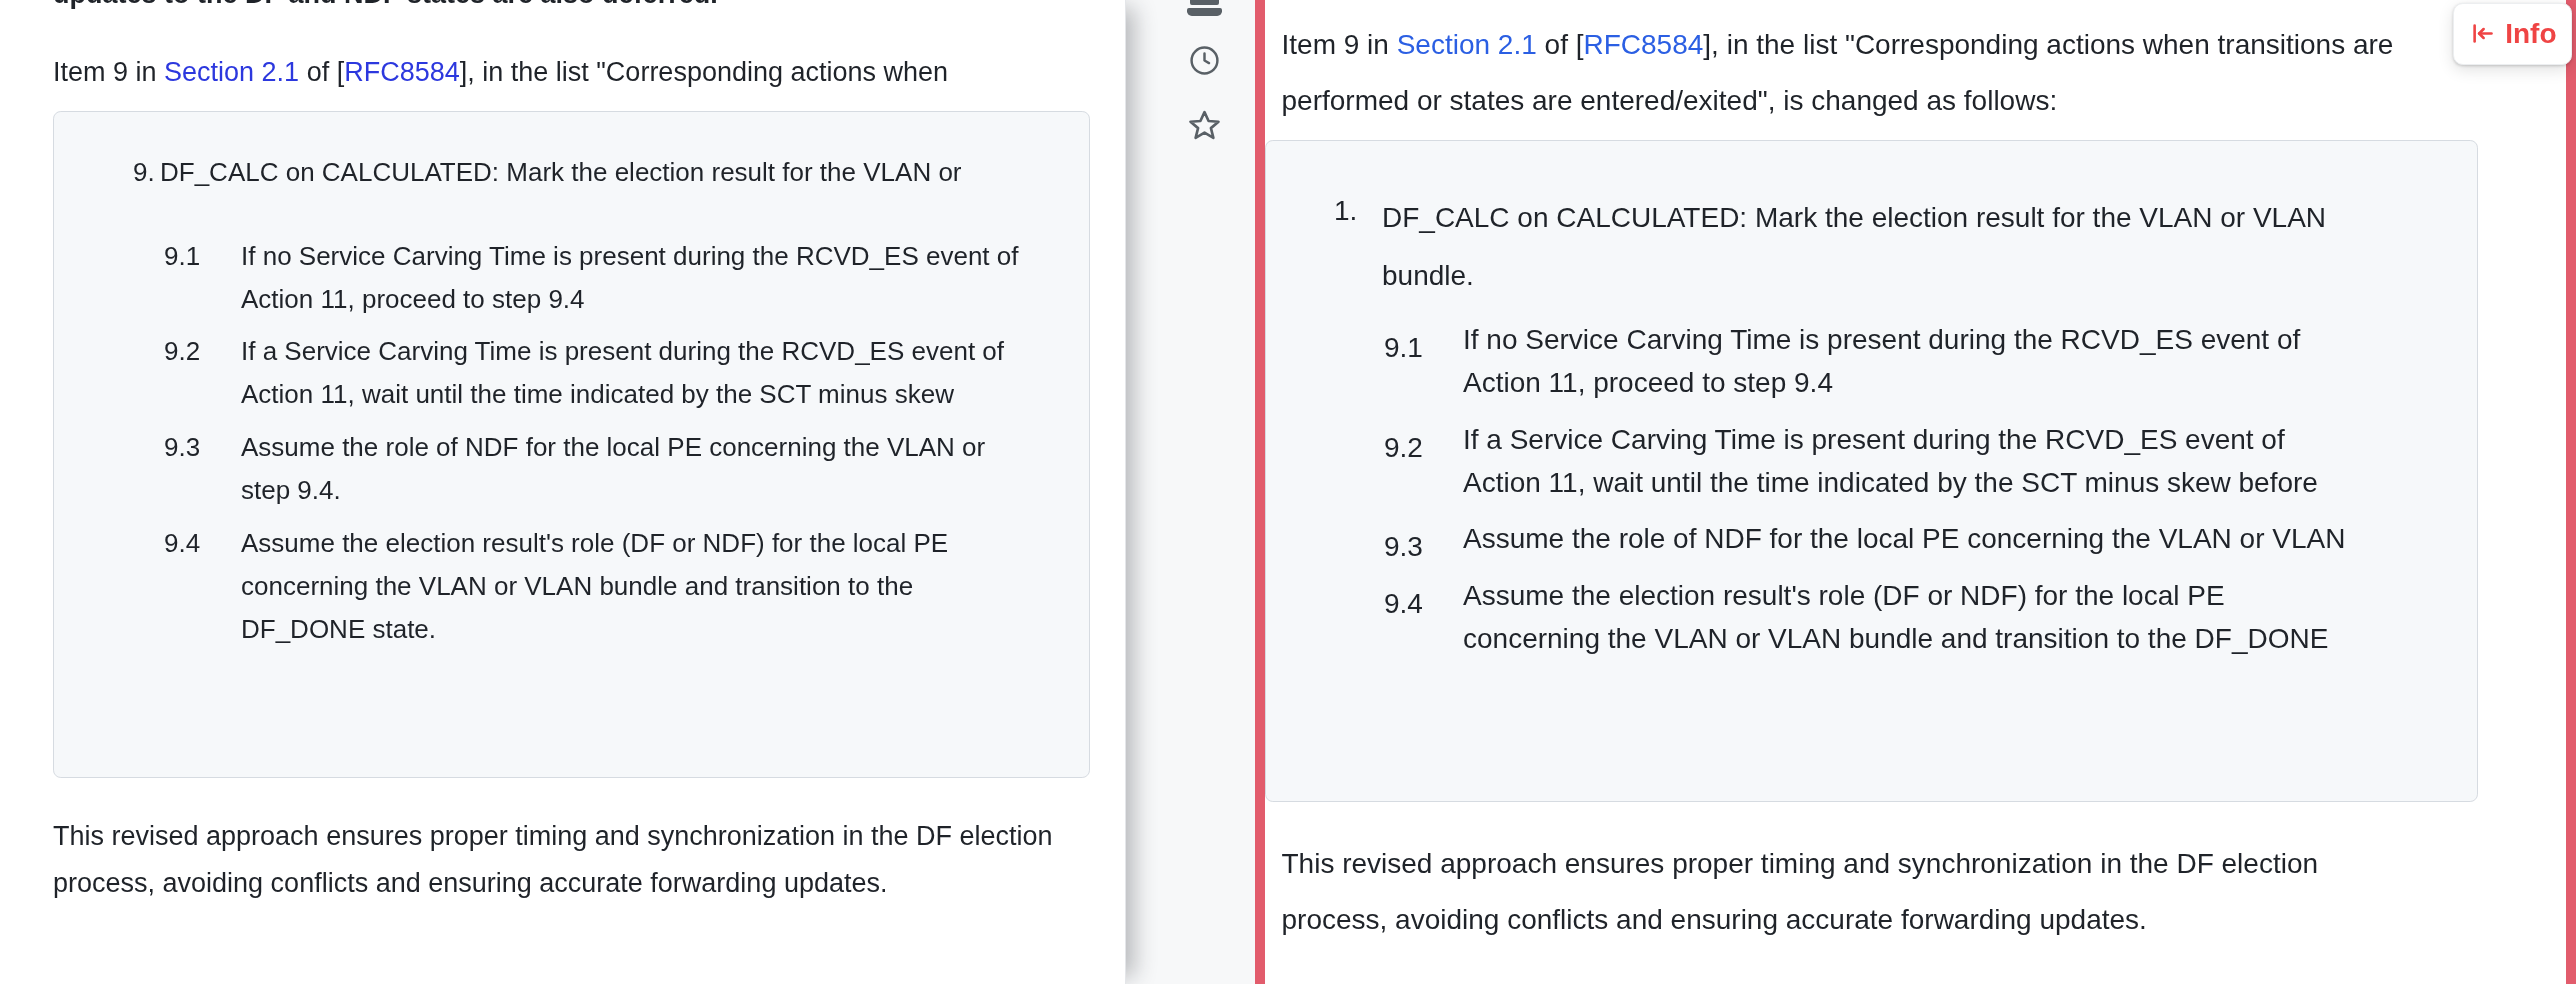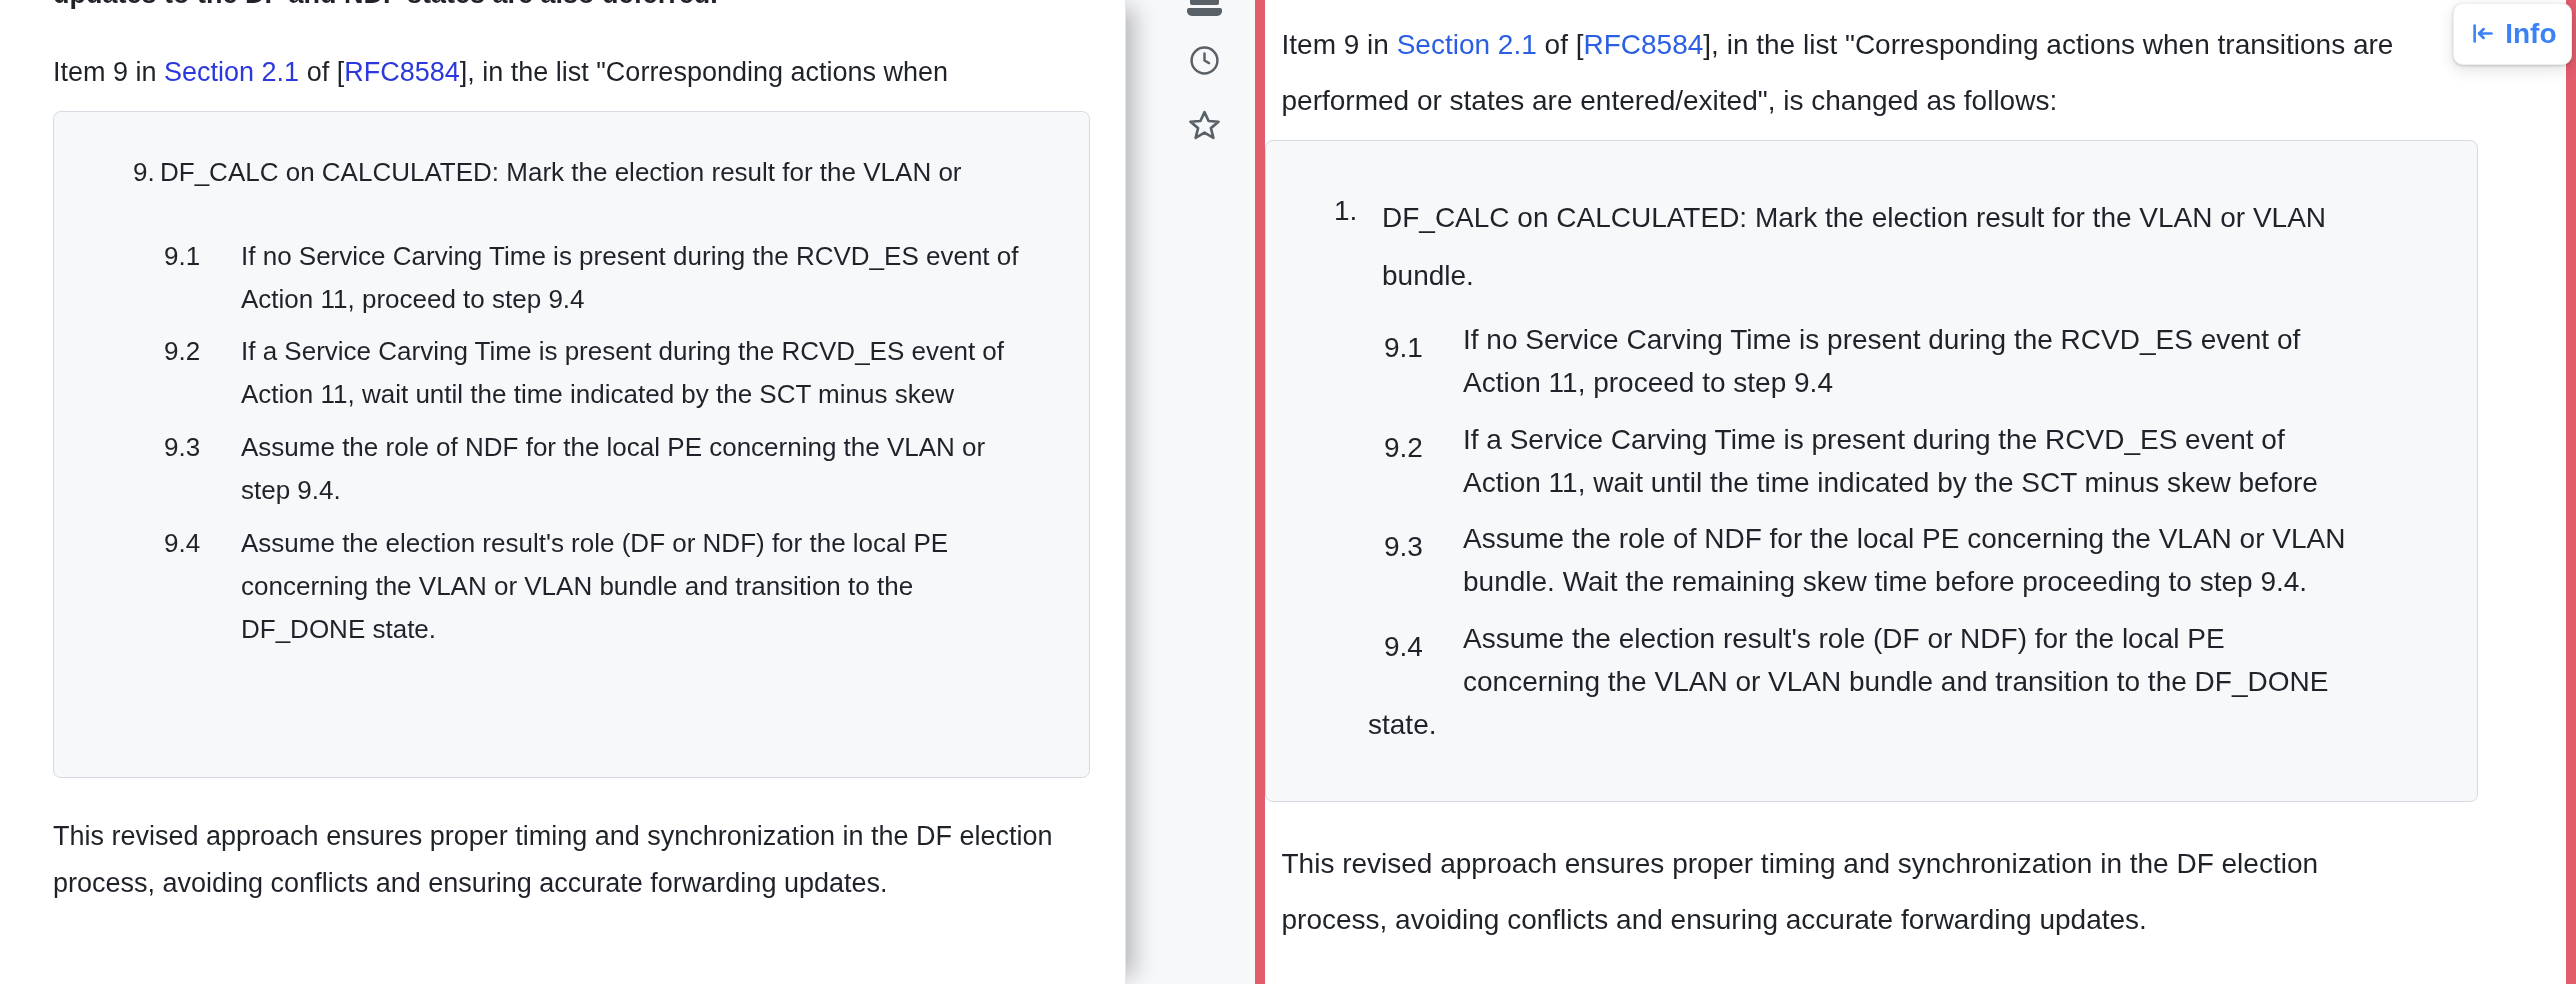--- a/index.html
+++ b/index.html
@@ -82,21 +82,21 @@
   .outdent{margin-left:-95px;}
   .closing-right{margin-top:44px;line-height:35px;}
   .closing-right .line{margin-bottom:21.3px;}
 
   
   .info-btn{
     position:absolute;left:2453px;top:2.9px;width:117px;height:60px;z-index:6;
     background:#fff;border:1px solid #eceef0;border-radius:9.7px;
     box-shadow:0 1px 2.9px rgba(0,0,0,.18),0 4.8px 15.5px rgba(0,0,0,.12);
     display:flex;align-items:center;justify-content:center;gap:9.7px;
-    font-size:28px;font-weight:700;color:#3b82f6;cursor:pointer;
+    font-size:28px;font-weight:700;color:#ef4444;cursor:pointer;
   }
   .info-btn svg{display:block;}
 </style>
 </head>
 <body>
 
 <div class="page-left">
   <div class="clipped-para line">updates to the DF and NDF states are also deferred.</div>
 
   <div class="intro-left">
@@ -175,27 +175,25 @@
         <div class="line">Action 11, proceed to step 9.4</div>
       </div>
       <div class="sub-item">
         <span class="marker">9.2</span>
         <div class="line">If a Service Carving Time is present during the RCVD_ES event of</div>
         <div class="line">Action 11, wait until the time indicated by the SCT minus skew before</div>
       </div>
       <div class="sub-item">
         <span class="marker">9.3</span>
         <div class="line">Assume the role of NDF for the local PE concerning the VLAN or VLAN</div>
-        <div class="line">bundle. Wait the remaining skew time before proceeding to step 9.4.</div>
       </div>
       <div class="sub-item">
         <span class="marker">9.4</span>
         <div class="line">Assume the election result's role (DF or NDF) for the local PE</div>
         <div class="line">concerning the VLAN or VLAN bundle and transition to the DF_DONE</div>
-        <div class="line outdent">state.</div>
       </div>
     </div>
   </div>
 
   <div class="closing-right">
     <div class="line">This revised approach ensures proper timing and synchronization in the DF election</div>
     <div class="line">process, avoiding conflicts and ensuring accurate forwarding updates.</div>
   </div>
 </div>
 

